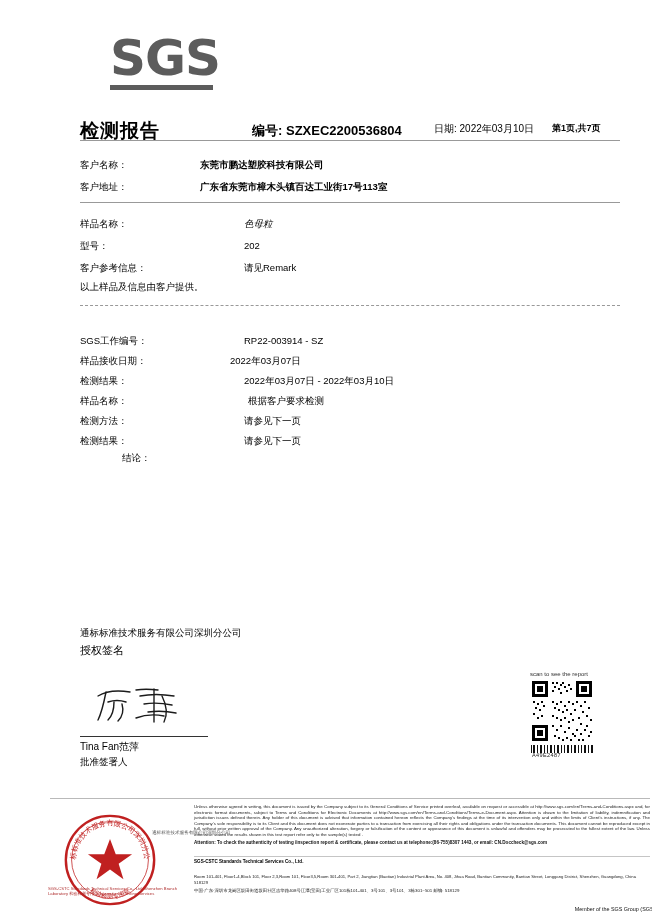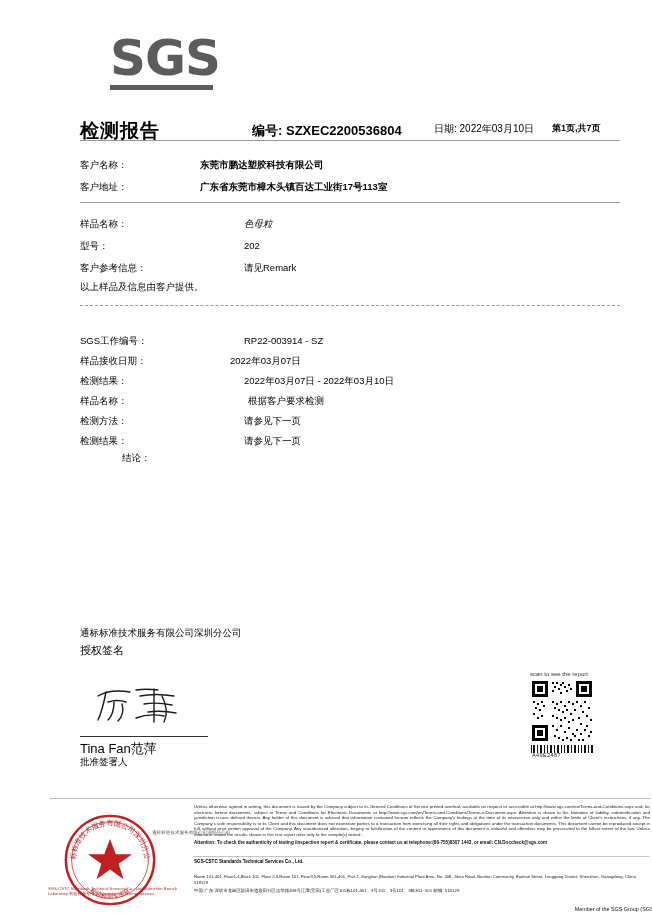--- a/index.html
+++ b/index.html
@@ -151,21 +151,21 @@
     position: absolute;
     left: 56px;
     top: 736px;
     width: 128px;
     border-top: 1px solid #333;
   }
   .sig-name {
     position: absolute;
     left: 56px;
     top: 740px;
-    font-size: 13px;
+    font-size: 10px;
     text-align: center;
   }
   .sig-role {
     position: absolute;
     left: 56px;
     top: 756px;
     font-size: 9.5px;
   }
 
   

